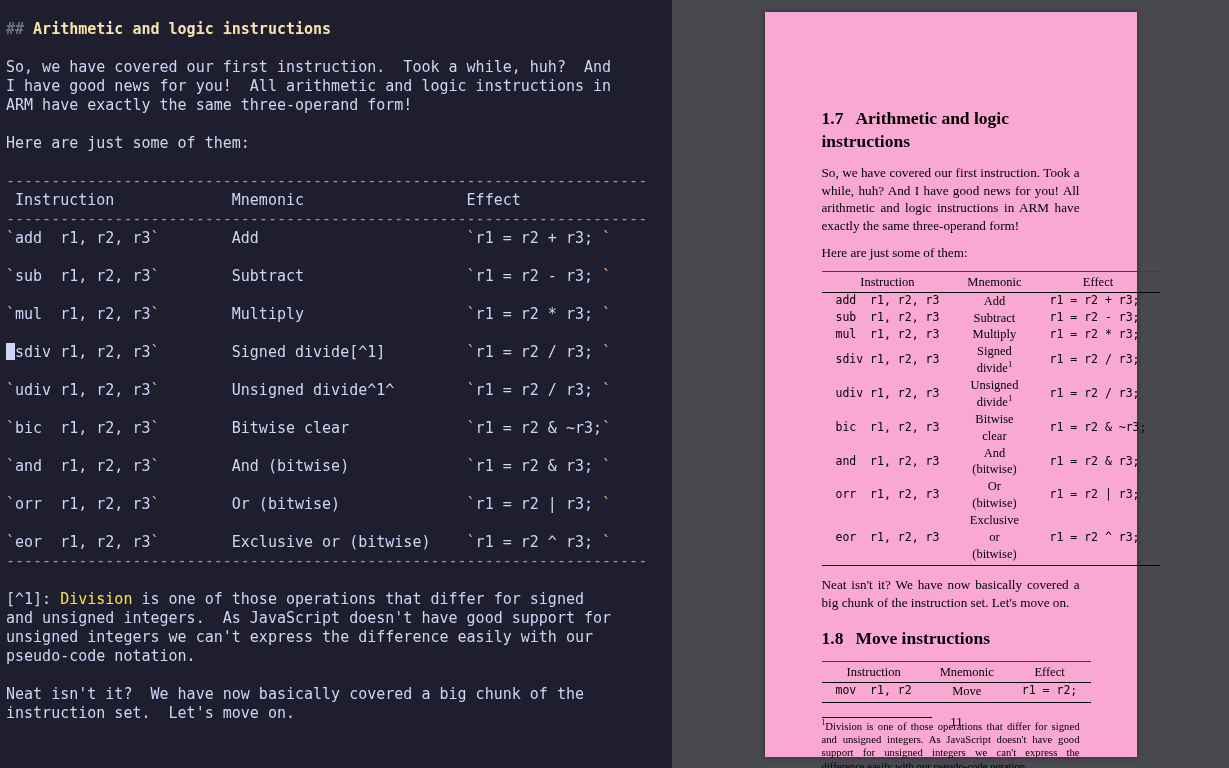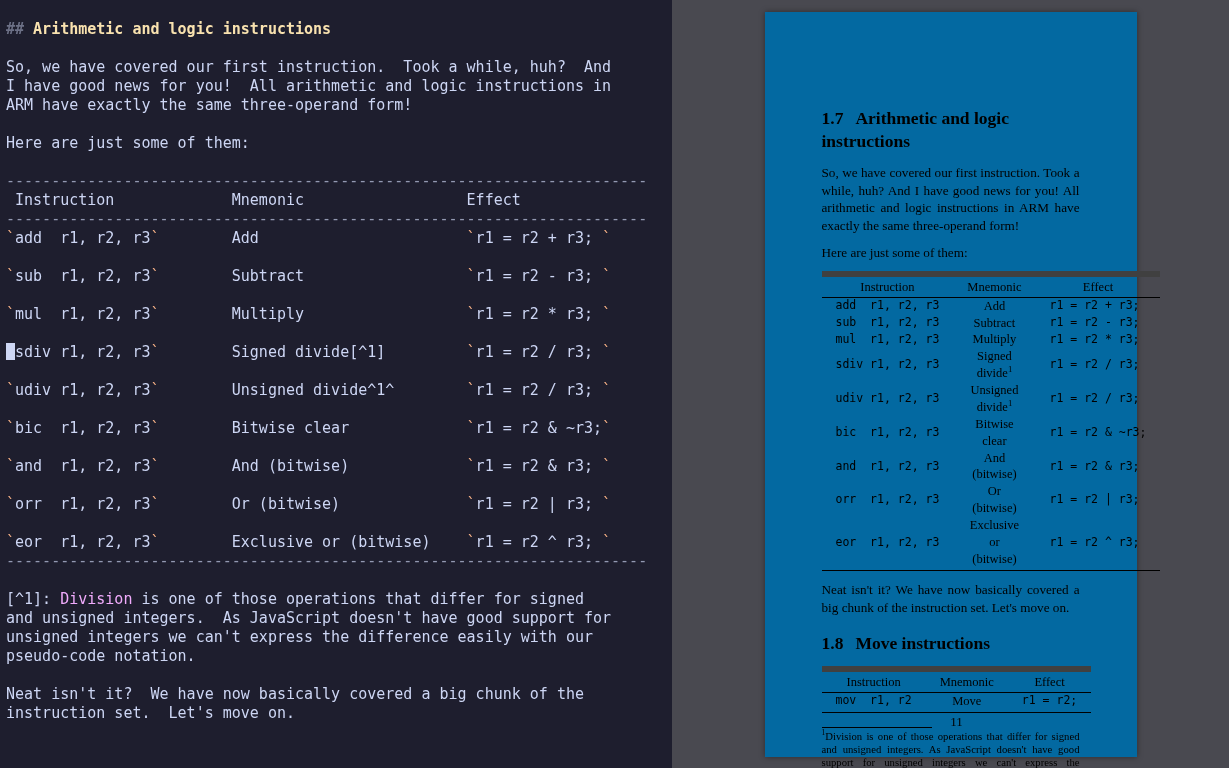--- a/index.html
+++ b/index.html
@@ -15,21 +15,21 @@
     font-size: 15px;
     line-height: 19px;
     padding: 20px 6px 10px 6px;
     white-space: pre;
     overflow: hidden;
     position: relative;
   }
   .hl-heading { color: #f9e2af; font-weight: bold; }
   .hl-prefix  { color: #6c7086; font-weight: bold; }
   .hl-tick    { color: #fab387; }
-  .hl-link    { color: #f0abfc; }
+  .hl-link    { color: #fde047; }
   .hl-dash    { color: #9399b2; }
   .cursor {
     display: inline-block;
     width: 9px;
     height: 17px;
     background: #cdd6f4;
     vertical-align: text-bottom;
     margin-right: -9px;
     position: relative;
     top: -1px;
@@ -40,42 +40,42 @@
     width: 557px; height: 768px;
     background: #494950;
     display: flex;
     align-items: center;
     justify-content: center;
     overflow: hidden;
   }
   .page {
     width: 372px;
     height: 745px;
-    background: #0369a1;
+    background: #f9a8d4;
     color: #000;
     font-family: "Palatino","Palatino Linotype","Book Antiqua","Georgia",serif;
     font-size: 13.2px;
     line-height: 1.35;
     padding: 95px 57px 20px 57px;
     position: relative;
     box-shadow: 0 0 6px rgba(0,0,0,.4);
   }
   .sec { font-size: 17.5px; font-weight: bold; margin-bottom: 10px; }
   .secnum { margin-right: 12px; }
   .para { text-align: justify; margin-bottom: 9px; }
 
   table.instr {
     border-collapse: collapse;
     margin: 4px auto 10px auto;
     font-size: 12.5px;
   }
   table.instr th {
     font-weight: normal;
     padding: 2px 14px 1px 14px;
-    border-top: 6px solid #404040;
+    border-top: 1px solid #404040;
     border-bottom: .5px solid #000;
     text-align: center;
   }
   table.instr td {
     padding: 0 14px;
     text-align: center;
   }
   table.instr td.code, table.instr td.eff {
     font-family: "Menlo","Consolas",monospace;
     font-size: 11.5px;

